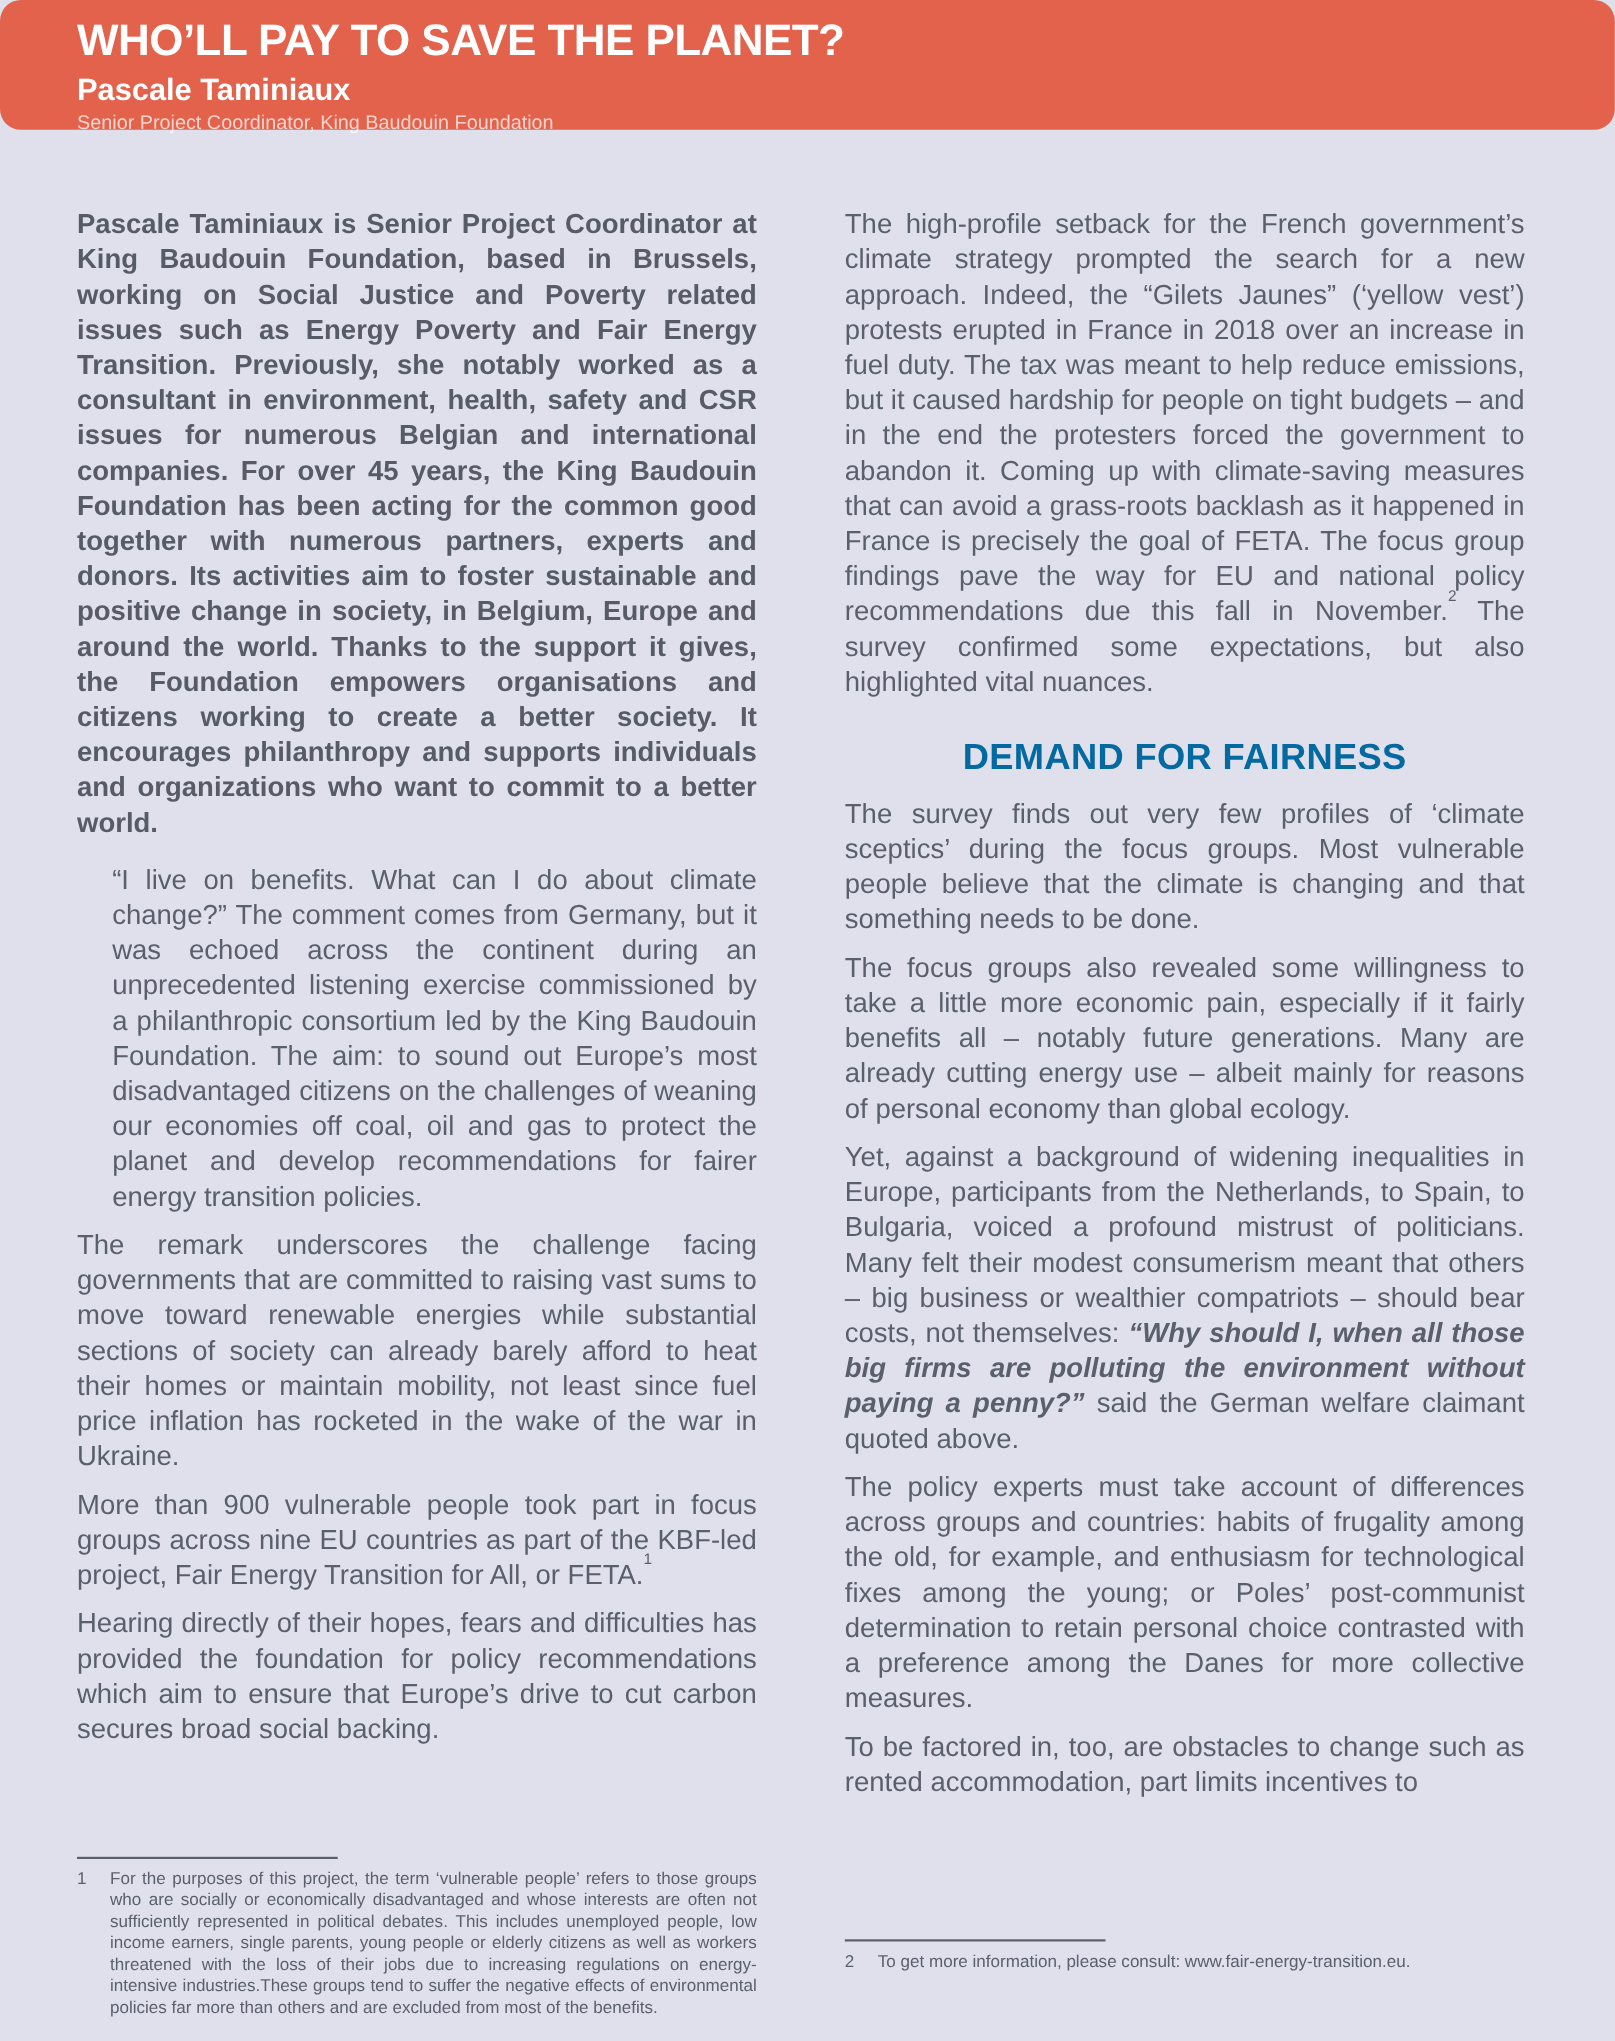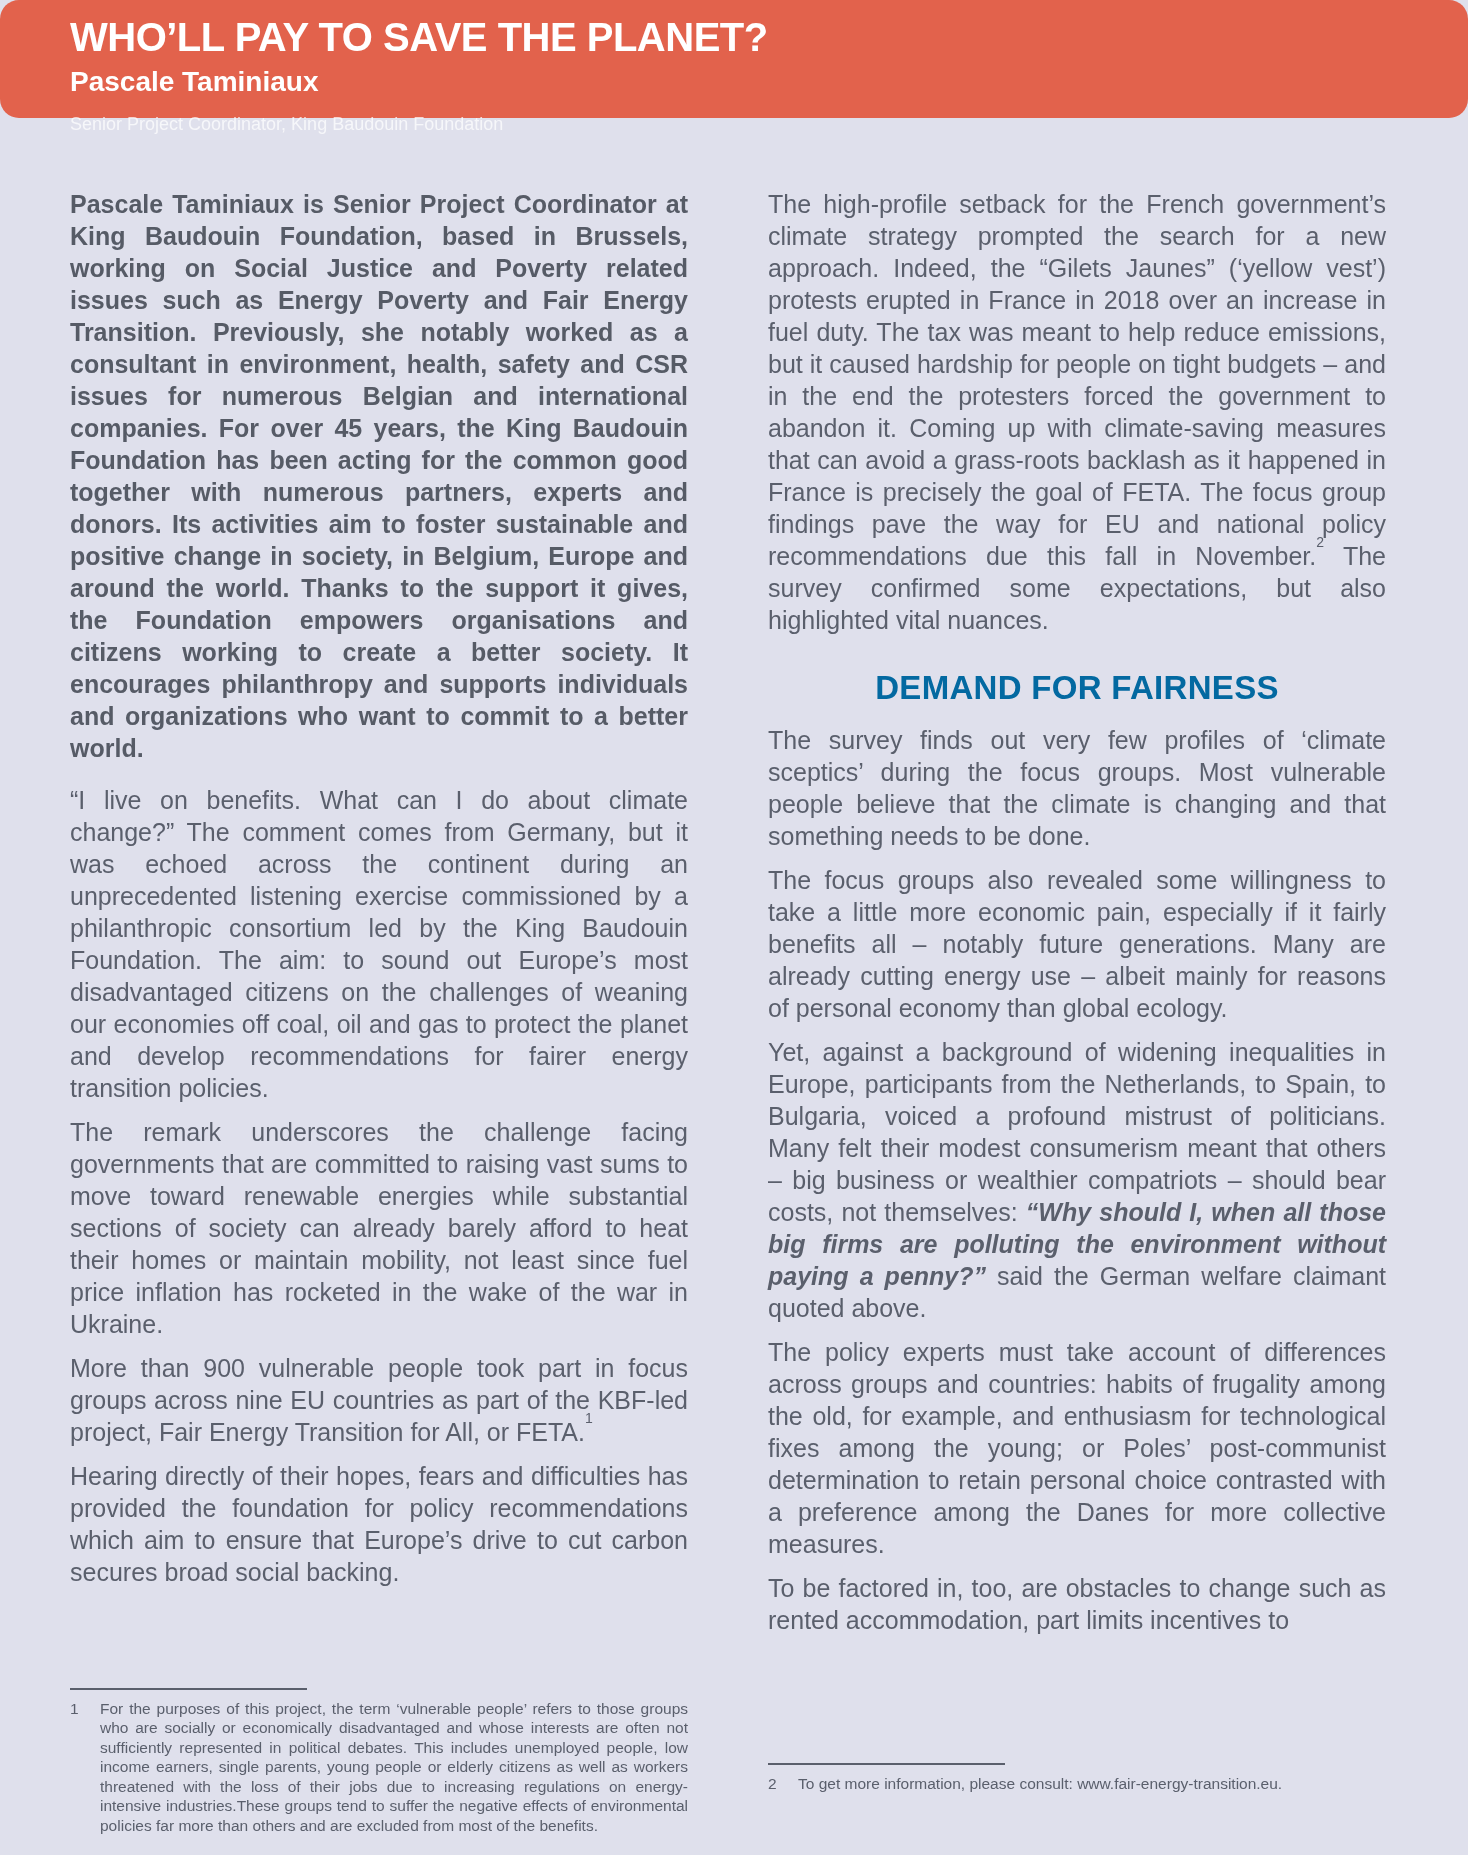--- a/index.html
+++ b/index.html
@@ -28,21 +28,21 @@
     letter-spacing: -0.5px;
     color: #ffffff;
   }
   .author {
     margin-top: 7px;
     font-size: 28px;
     font-weight: 700;
     color: #ffffff;
   }
   .role {
-    margin-top: 16px;
+    margin-top: 3px;
     font-size: 18px;
     color: rgba(255,255,255,0.72);
   }
 
   
   .content {
     display: flex;
     gap: 80px;
     padding: 70px 82px 0 70px;
     height: 1737px;
@@ -50,21 +50,21 @@
   }
   .col { flex: 1 1 0; position: relative; min-width: 0; }
 
   p {
     margin: 0 0 12px 0;
     font-size: 25px;
     line-height: 32px;
     text-align: justify;
   }
   .bold-para { font-weight: 700; color: #565b66; }
-  .quote-para { margin-top: 20px; }
+  .quote-para { margin-top: 20px; margin-left: 32px; }
   .italic { }
   .quote-strong { font-style: italic; font-weight: 600; }
 
   h2 {
     margin: 34px 0 18px 0;
     font-size: 33px;
     line-height: 36px;
     font-weight: 700;
     letter-spacing: 0.3px;
     color: #0369a1;

